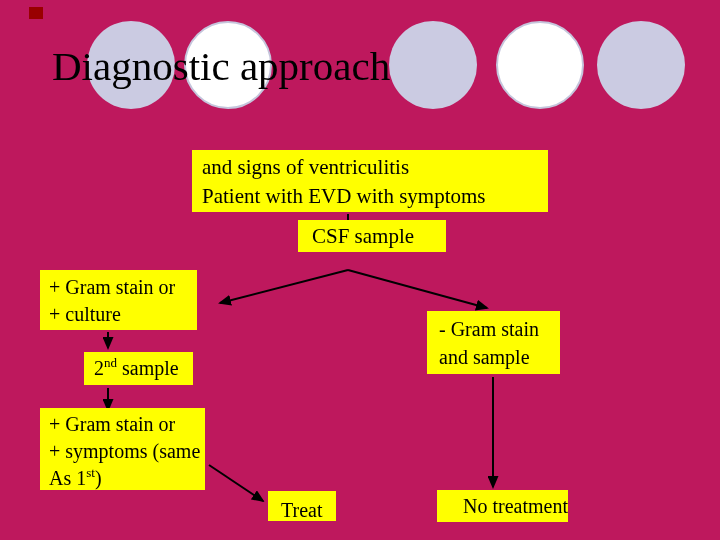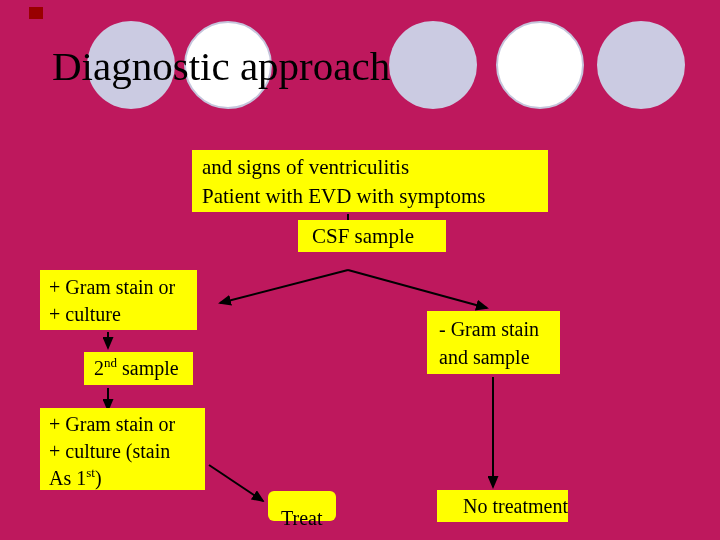--- a/index.html
+++ b/index.html
@@ -19,21 +19,21 @@
   }
   
   .fbox{position:absolute;background:#ffff00;color:#000;z-index:3;box-sizing:border-box;}
   .fbox .ln{display:block;}
   #patient-box{left:192px;top:150px;width:356px;height:62px;font-size:21px;line-height:29px;padding:3px 6px 0 10px;}
   #csf-box{left:298px;top:220px;width:148px;height:32px;font-size:21px;line-height:32px;padding:0 0 0 14px;}
   #gram-pos-box{left:40px;top:270px;width:157px;height:60px;font-size:20px;line-height:27px;padding:4px 0 0 9px;}
   #second-sample-box{left:54px;top:352px;width:109px;height:33px;font-size:20px;line-height:32px;padding:0 0 0 10px;margin-left:30px;}
   #gram-pos2-box{left:40px;top:408px;width:165px;height:82px;font-size:20px;line-height:27px;padding:3px 0 0 9px;}
   #gram-neg-box{left:427px;top:311px;width:133px;height:63px;font-size:20px;line-height:28px;padding:4px 0 0 12px;}
-  #treat-box{left:268px;top:491px;width:68px;height:30px;font-size:20px;line-height:30px;padding:12px 0 0 13px;border-radius:6px;}
+  #treat-box{left:268px;top:491px;width:68px;height:30px;font-size:20px;line-height:30px;padding:4px 0 0 13px;}
   #no-treatment-box{left:437px;top:490px;width:131px;height:32px;font-size:20px;line-height:32px;padding:0 0 0 10px;text-align:right;}
   sup.sx{font-size:13px;vertical-align:super;line-height:0;}
   
   #arrows{position:absolute;left:0;top:0;width:720px;height:540px;z-index:1;}
   #arrows line{stroke:#000;stroke-width:2;}
 </style>
 </head>
 <body>
 
 <div id="slide">
@@ -75,21 +75,21 @@
     <span class="ln">+ Gram stain or</span>
     <span class="ln">+ culture</span>
   </div>
 
   <div class="fbox" id="second-sample-box">
     <span>2</span><sup class="sx">nd</sup><span> sample</span>
   </div>
 
   <div class="fbox" id="gram-pos2-box">
     <span class="ln">+ Gram stain or</span>
-    <span class="ln">+ culture (stain</span>
+    <span class="ln">+ symptoms (same</span>
     <span class="ln"><span>As 1</span><sup class="sx">st</sup><span>)</span></span>
   </div>
 
   <div class="fbox" id="gram-neg-box">
     <span class="ln">- Gram stain</span>
     <span class="ln">and sample</span>
   </div>
 
   <div class="fbox" id="treat-box">
     <span>Treat</span>

